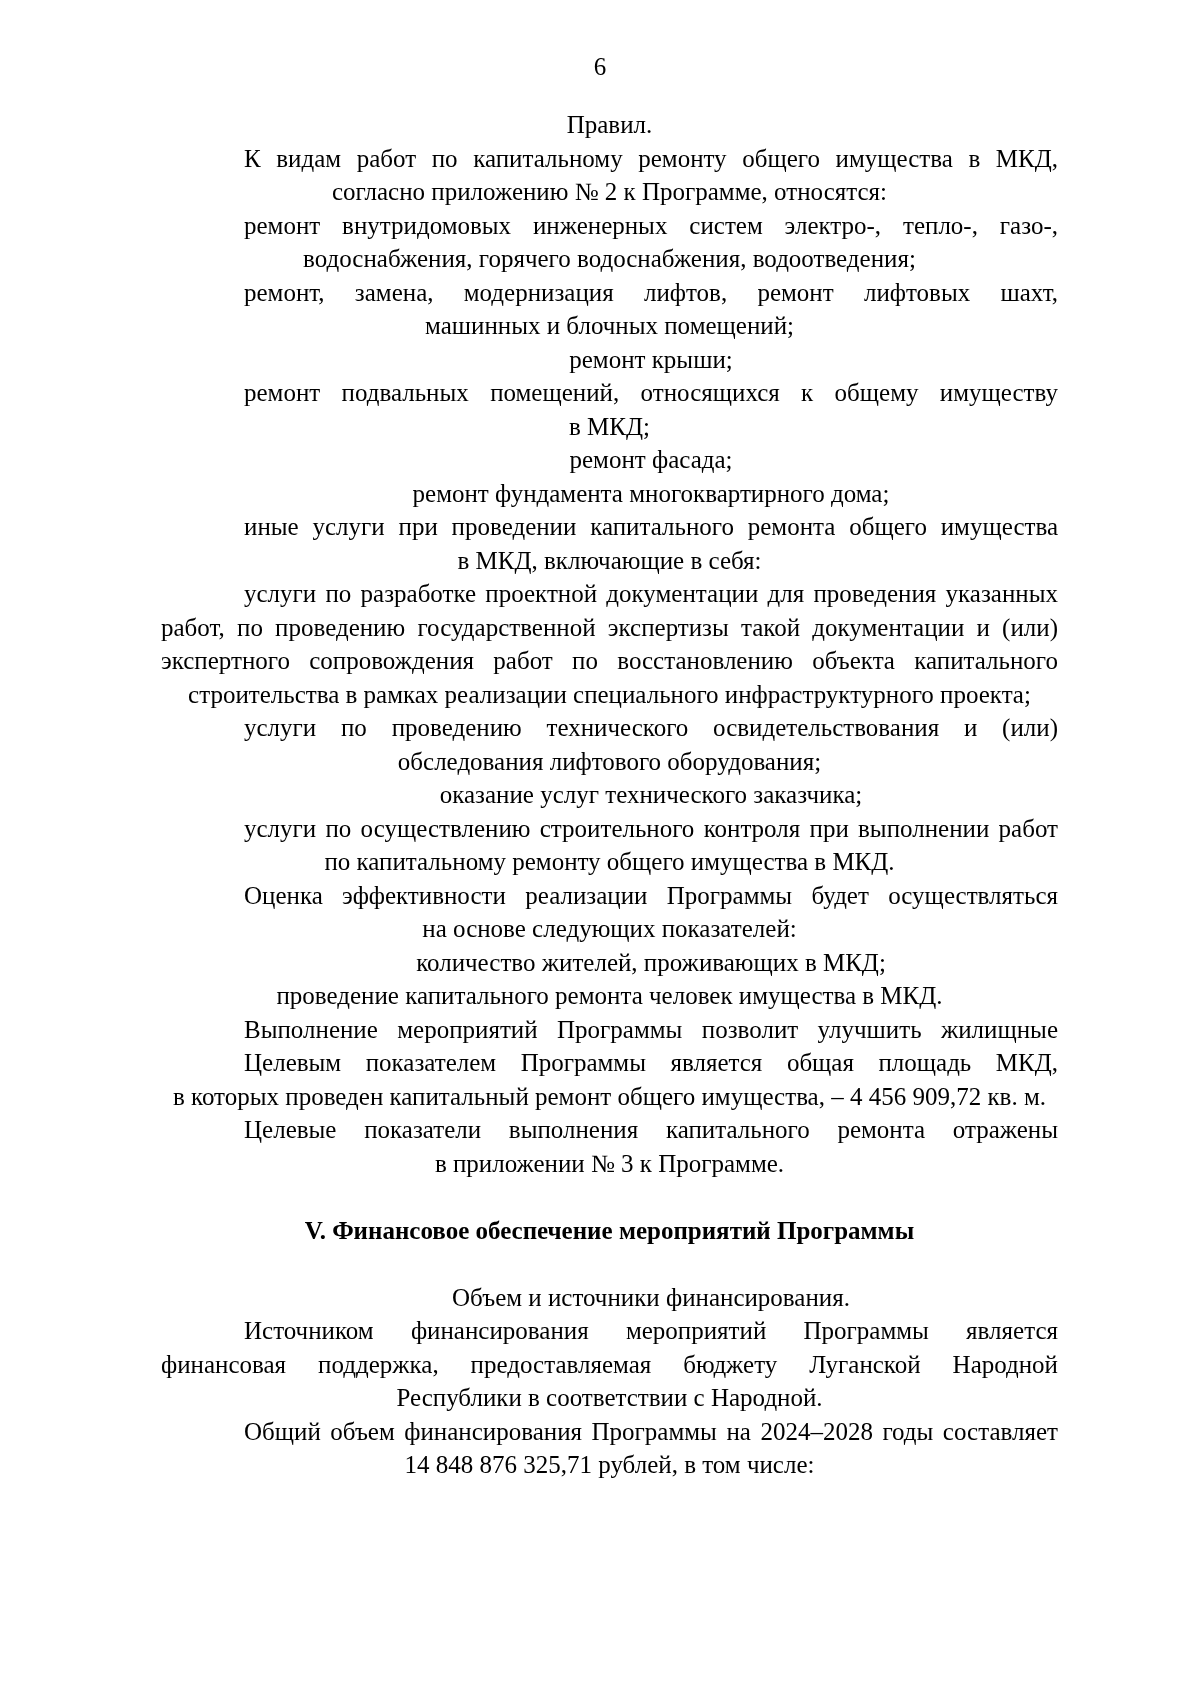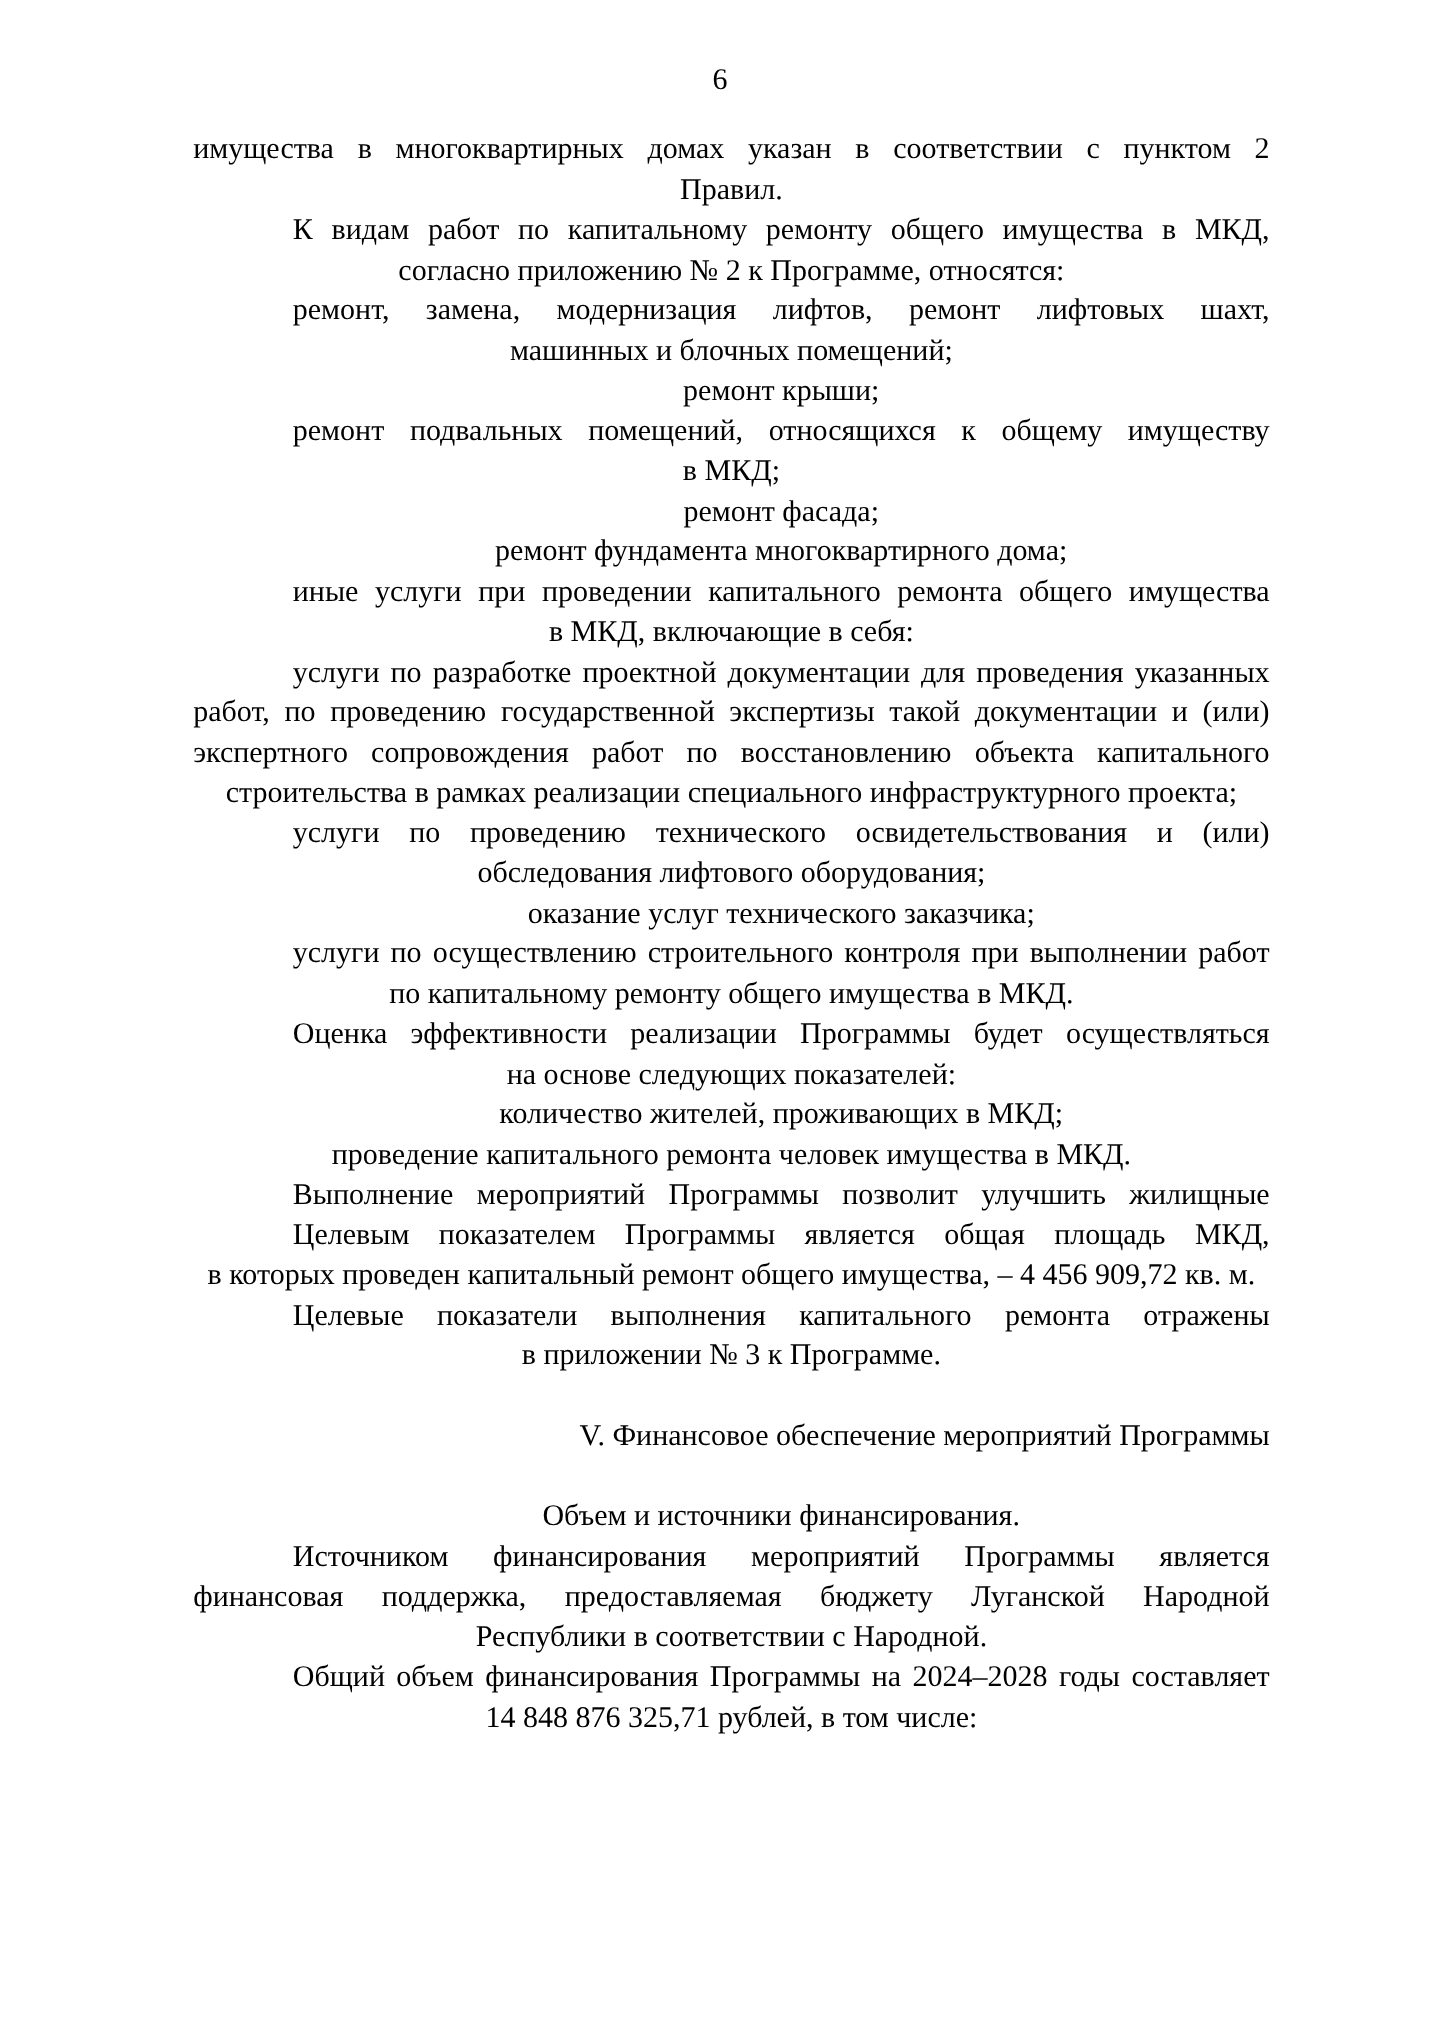--- a/index.html
+++ b/index.html
@@ -32,39 +32,42 @@
     width: 897px;
   }
   .para { margin: 0; }
   .line { line-height: 33.5px; text-align: center; }
   .line.indent { padding-left: 83px; }
   .line.fill {
     text-align: justify;
     text-align-last: justify;
   }
   .heading {
-    font-weight: normal;
-    text-align: right;
+    font-weight: bold;
+    text-align: center;
     margin: 33.5px 0;
     line-height: 33.5px;
   }
 </style>
 </head>
 <body>
 
 <div class="page">
   <div class="pagenum">6</div>
   <div class="content" id="content">
       <div class="para">
-        <div class="line fill">имущества в многоквартирных домах указан в соответствии с пунктом 2</div>
         <div class="line">Правил.</div>
       </div>
       <div class="para">
         <div class="line indent fill">К видам работ по капитальному ремонту общего имущества в МКД,</div>
         <div class="line">согласно приложению № 2 к Программе, относятся:</div>
+      </div>
+      <div class="para">
+        <div class="line indent fill">ремонт внутридомовых инженерных систем электро-, тепло-, газо-,</div>
+        <div class="line">водоснабжения, горячего водоснабжения, водоотведения;</div>
       </div>
       <div class="para">
         <div class="line indent fill">ремонт, замена, модернизация лифтов, ремонт лифтовых шахт,</div>
         <div class="line">машинных и блочных помещений;</div>
       </div>
       <div class="para">
         <div class="line indent">ремонт крыши;</div>
       </div>
       <div class="para">
         <div class="line indent fill">ремонт подвальных помещений, относящихся к общему имуществу</div>

